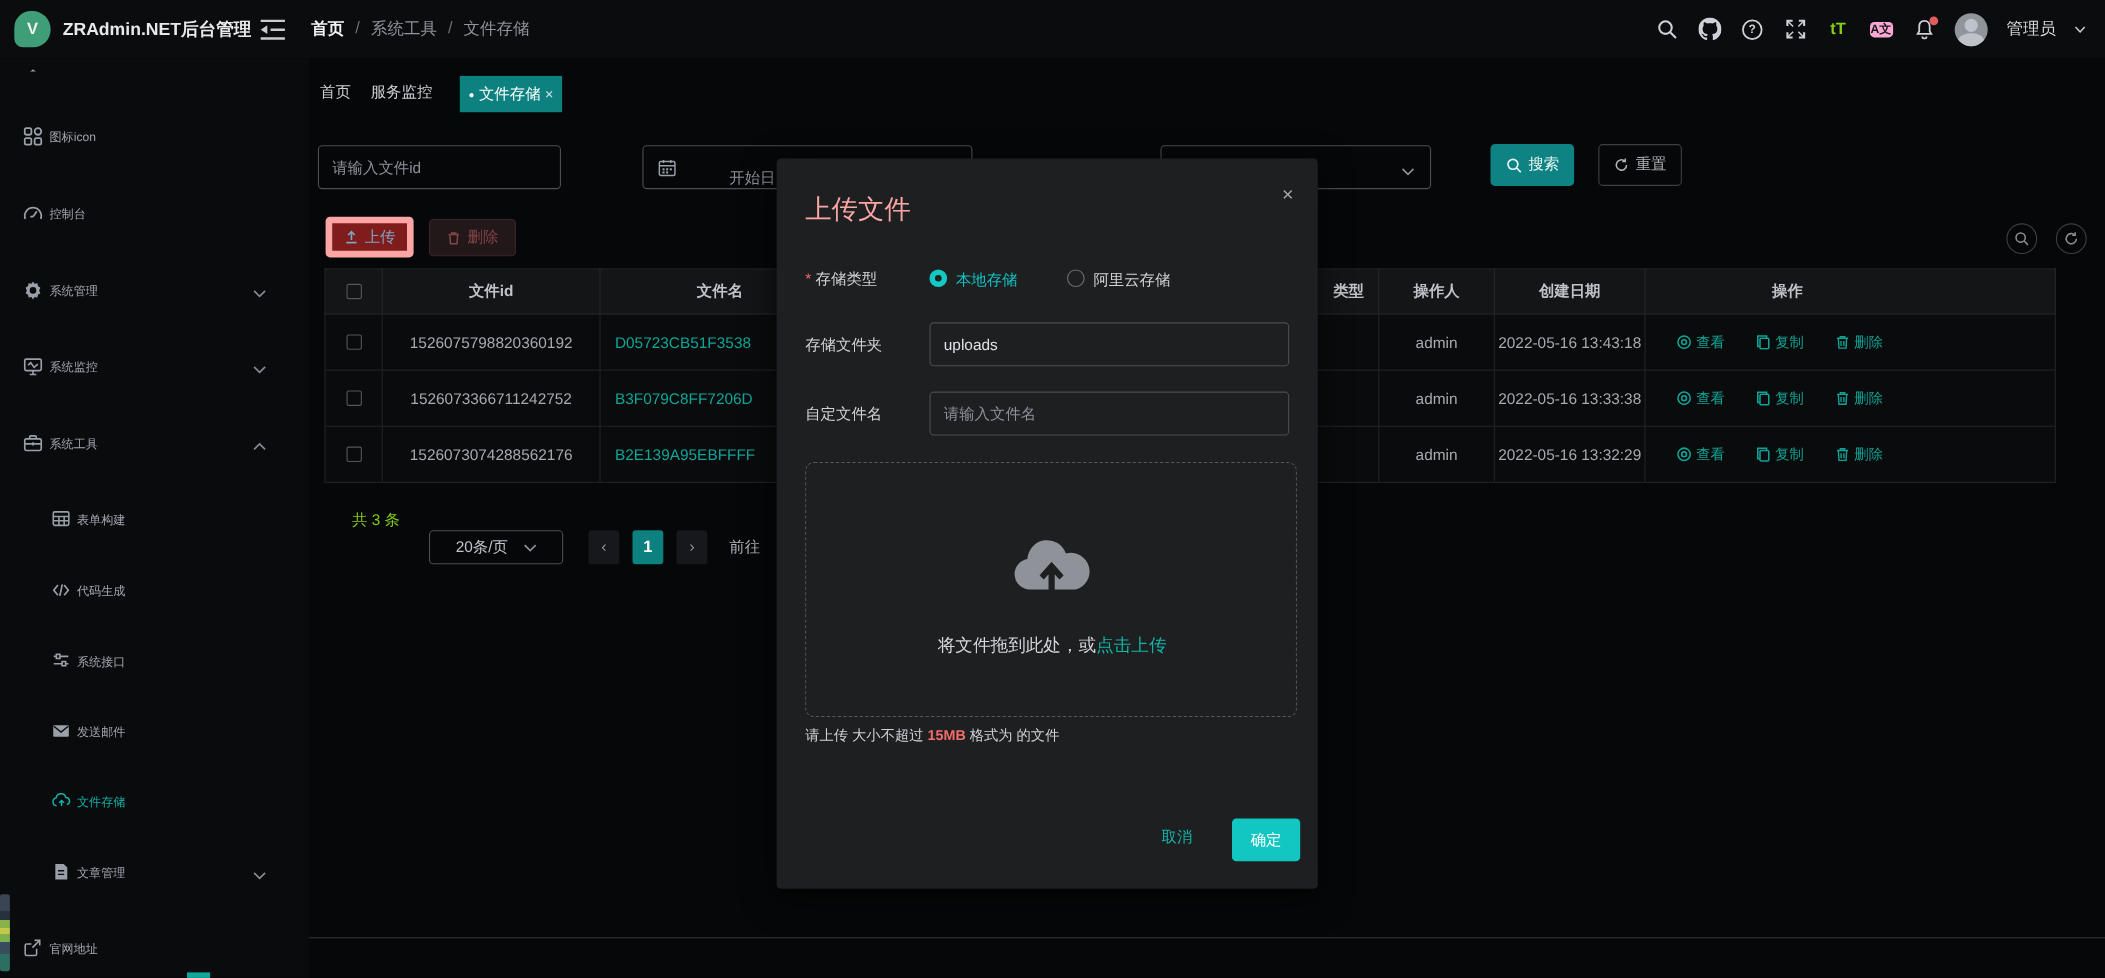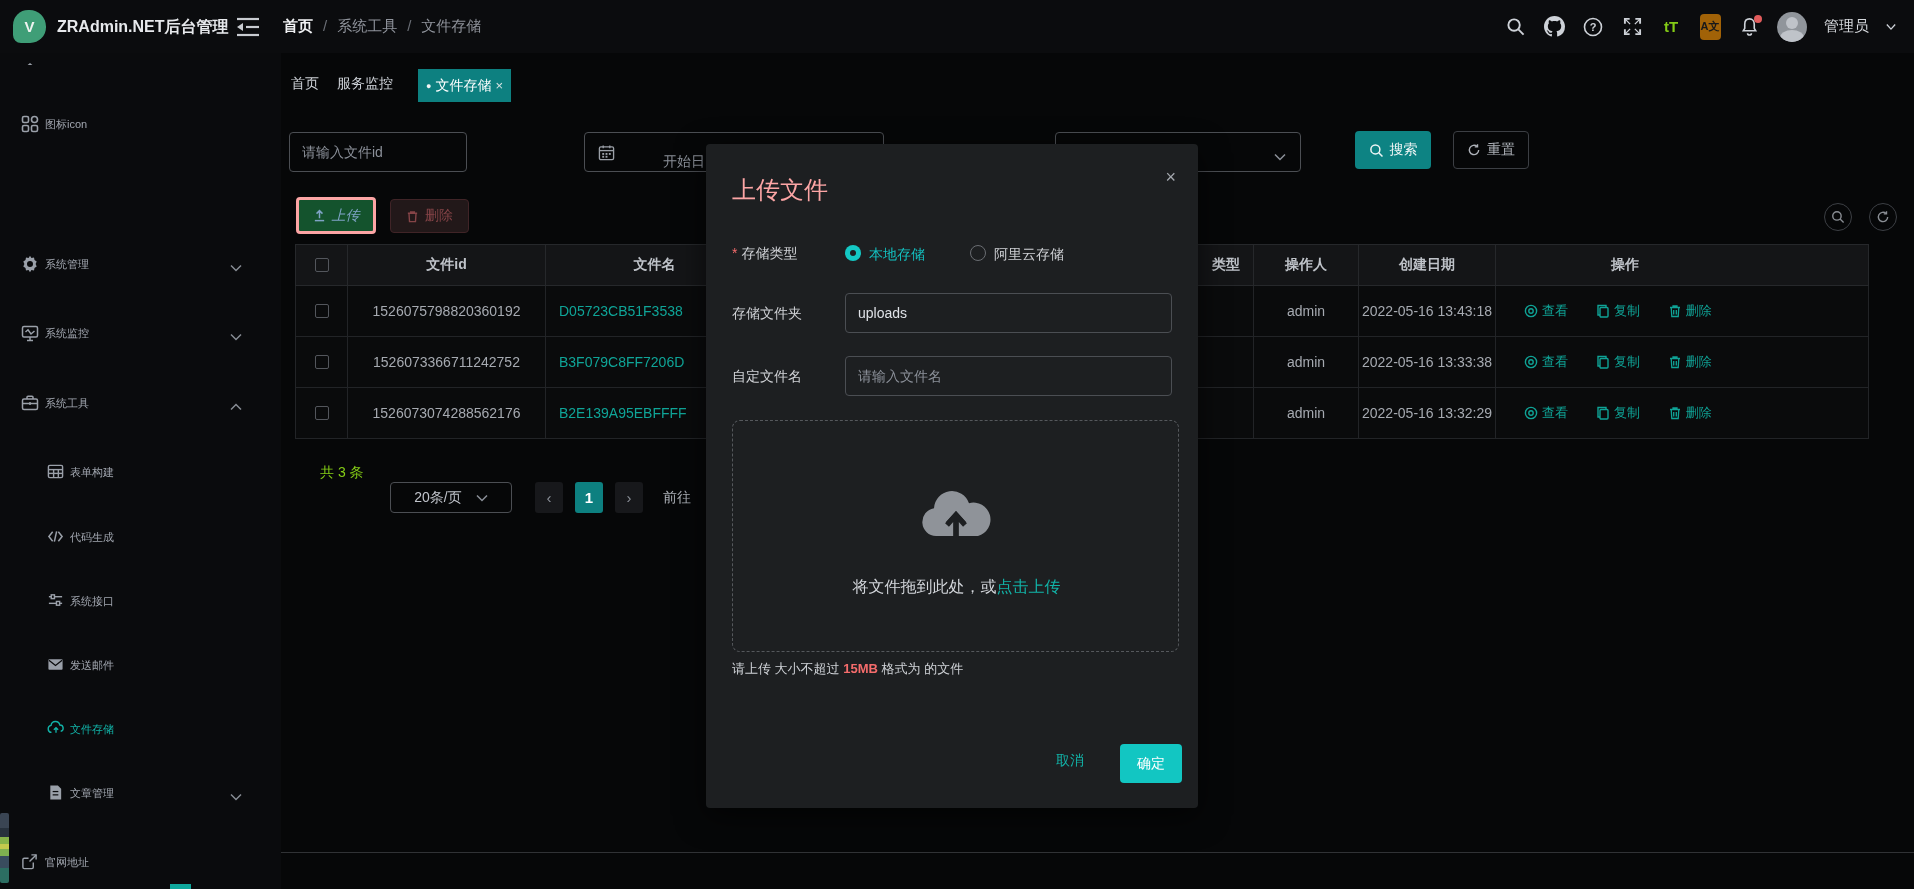--- a/index.html
+++ b/index.html
@@ -15,21 +15,21 @@
   .app-title { position:absolute; left:57px; top:17px; font-size:16px; font-weight:bold; color:#e7e9ec; }
   .fold-btn { position:absolute; left:236px; top:16px; width:24px; height:22px; cursor:pointer; }
   .crumbs { position:absolute; left:283px; top:17px; display:flex; gap:10px; font-size:15px; }
   .crumb-first { color:#f0f1f3; font-weight:bold; }
   .crumb { color:#8f939b; }
   .crumb-sep { color:#6b6f76; }
   .hicons { position:absolute; right:18px; top:0; height:53px; display:flex; align-items:center; gap:17px; }
   .hicon { width:22px; height:22px; display:flex; align-items:center; justify-content:center; color:#ced2d8; cursor:pointer; position:relative; }
   .hicon svg { display:block; }
   .glyph-icon { font-size:15px; font-weight:bold; color:#84cc16; letter-spacing:0; }
-  .lang-box { width:21px; height:26px; border-radius:4px; background:#a16207; color:#17181a;
+  .lang-box { width:21px; height:14px; border-radius:4px; background:#f9a8d4; color:#17181a;
     font-size:11px; font-weight:bold; display:flex; align-items:center; justify-content:center; }
   .badge-dot { position:absolute; right:-2px; top:-1px; width:8px; height:8px; border-radius:50%; background:#e25c5c; }
   .avatar { width:30px; height:30px; border-radius:50%; background:#90959b; overflow:hidden; position:relative; }
   .avatar .head { position:absolute; left:9px; top:5px; width:12px; height:12px; border-radius:50%; background:#bfc3c9; }
   .avatar .body { position:absolute; left:3px; top:18px; width:24px; height:16px; border-radius:50% 50% 0 0; background:#bfc3c9; }
   .user-name { color:#d6d9dd; font-size:15px; }
   .caret { width:10px; height:10px; }
 
   
   .sidebar { position:absolute; left:0; top:53px; width:281px; height:836px; background:#0a0b0d; }
@@ -50,41 +50,41 @@
   .scroll-dash { position:absolute; left:170px; top:884px; width:21px; height:5px; background:#0fa89c; }
 
   
   .tab-plain { position:absolute; top:75px; font-size:14px; color:#cdd1d7; cursor:pointer; }
   .tab-active { position:absolute; left:418px; top:69px; width:93px; height:33px; background:#0d8080;
     color:#fff; font-size:14px; display:flex; align-items:center; justify-content:center; gap:4px; cursor:pointer; }
   .tab-dot { font-size:9px; color:#f2f5f5; }
   .tab-close { font-size:13px; color:#d9e4e4; cursor:pointer; }
 
   
-  .f-input { position:absolute; left:289px; top:132px; width:178px; height:40px; background:transparent;
+  .f-input { position:absolute; left:289px; top:132px; width:221px; height:40px; background:transparent;
     border:1px solid #4b4e53; border-radius:4px; color:#c6cad1; font-size:14px; padding:0 12px; outline:none; }
   .f-input::placeholder { color:#8b9099; }
   .date-box { position:absolute; left:584px; top:132px; width:300px; height:40px; border:1px solid #4b4e53;
     border-radius:4px; display:flex; align-items:center; color:#8b9099; font-size:14px; }
   .date-box .cal { margin-left:13px; width:17px; height:17px; color:#9ba0a8; }
   .date-box .d-txt { margin-left:48px; white-space:nowrap;margin-top:20px; }
   .sel-box { position:absolute; left:1055px; top:132px; width:246px; height:40px; border:1px solid #4b4e53;
     border-radius:4px; cursor:pointer; }
   .sel-box .sv { position:absolute; right:14px; top:14px; width:12px; height:12px; color:#8b9099; }
   .btn { display:flex; align-items:center; justify-content:center; gap:6px; border-radius:4px;
     font-size:14px; cursor:pointer; }
   .btn-search { position:absolute; left:1355px; top:131px; width:76px; height:38px; background:#0d8383; color:#eef5f5; }
   .btn-reset { position:absolute; left:1453px; top:131px; width:76px; height:38px; background:transparent;
     border:1px solid #3c3f44; color:#aeb2b9; }
   .circle-btn { position:absolute; top:203px; width:28px; height:28px; border:1px solid #3c3f44; border-radius:50%;
     display:flex; align-items:center; justify-content:center; color:#8a8e94; cursor:pointer; }
 
   
-  .btn-upload { position:absolute; left:296px; top:197px; width:80px; height:37px; background:#14532d;
-    border:3px solid #fca5a5; color:#7fa3c5;font-style:italic; }
+  .btn-upload { position:absolute; left:296px; top:197px; width:80px; height:37px; background:#7f1d1d;
+    border:6px solid #fca5a5; color:#7fa3c5; }
   .btn-del { position:absolute; left:390px; top:199px; width:79px; height:34px; background:#271b1c;
     border:1px solid #4b2a2d; color:#9c4f53; opacity:.85; cursor:not-allowed; }
 
   
   .tbl { position:absolute; left:295px; top:244px; width:1573px; border-collapse:collapse; table-layout:fixed; }
   .tbl th { height:41px; background:#141517; color:#bfc3c9; font-size:14px; font-weight:bold;
     border:1px solid #26282b; text-align:center; }
   .tbl td { height:51px; color:#a6aab1; font-size:14px; border:1px solid #222427; text-align:center; background:#0a0b0c; }
   .tbl .cell-name { text-align:left; padding-left:13px; color:#0fa598; white-space:nowrap; overflow:hidden; cursor:pointer; }
   .tbl .th-type { text-align:right; padding-right:13px; }
@@ -226,20 +226,29 @@
       <span class="mi-icon">
         <svg viewBox="0 0 18 18" width="18" height="18" fill="none" stroke="currentColor" stroke-width="1.6">
             <rect x="1.5" y="1.5" width="6" height="6" rx="1.5"></rect>
             <rect x="10.5" y="1.5" width="6" height="6" rx="3"></rect>
             <rect x="1.5" y="10.5" width="6" height="6" rx="1.5"></rect>
             <rect x="10.5" y="10.5" width="6" height="6" rx="1.5"></rect>
           </svg></span>
       <span class="mi-label">图标icon</span>
     </div>
 
+    <div class="menu-item" style="top:123px;">
+      <span class="mi-icon">
+        <svg viewBox="0 0 18 18" width="18" height="18" fill="none" stroke="currentColor" stroke-width="1.6">
+            <path d="M2 14 a7.5 7.5 0 1 1 14 0"></path>
+            <line x1="9" y1="12" x2="12.5" y2="7"></line>
+            <line x1="9" y1="12" x2="6.5" y2="12"></line>
+          </svg></span>
+      <span class="mi-label">控制台</span>
+    </div>
 
     <div class="menu-item" style="top:193px;">
       <span class="mi-icon">
         <svg viewBox="0 0 18 18" width="18" height="18" fill="currentColor">
             <path d="M9 0.8 l1.4 2.2 2.6-.5 .5 2.6 2.2 1.4 -1.1 2.5 1.1 2.5 -2.2 1.4 -.5 2.6 -2.6-.5 -1.4 2.2 -1.4-2.2 -2.6.5 -.5-2.6 -2.2-1.4 1.1-2.5 -1.1-2.5 2.2-1.4 .5-2.6 2.6.5 Z M9 6 a3 3 0 1 0 0 6 a3 3 0 0 0 0-6"></path>
             <circle cx="9" cy="9" r="2.2" fill="#0a0b0d"></circle>
           </svg></span>
       <span class="mi-label">系统管理</span>
       <span class="mi-arrow">
         <svg viewBox="0 0 12 8" width="12" height="8" fill="none" stroke="currentColor" stroke-width="1.5">

